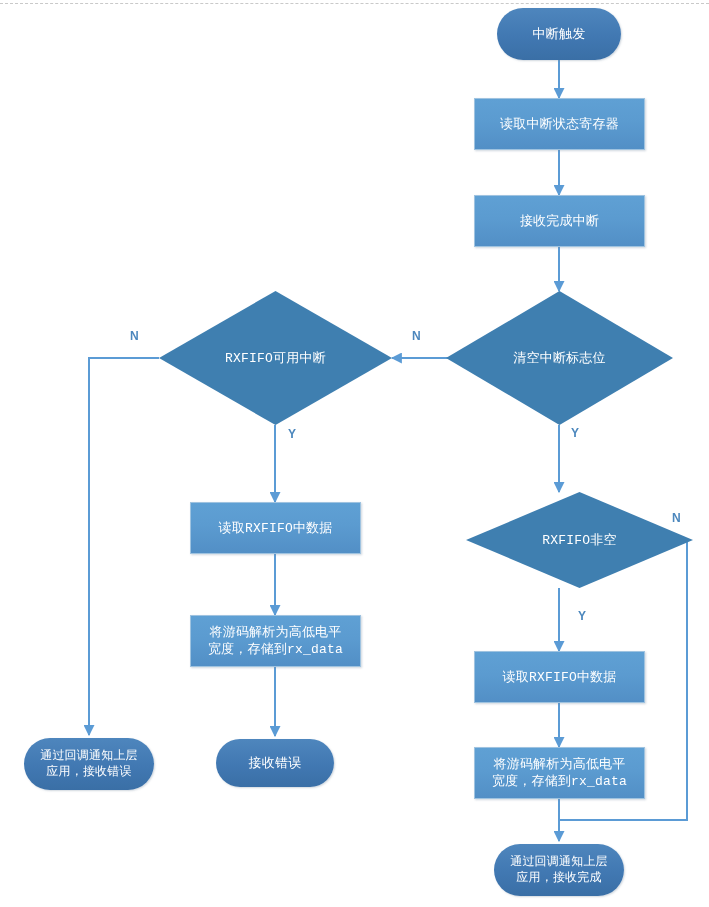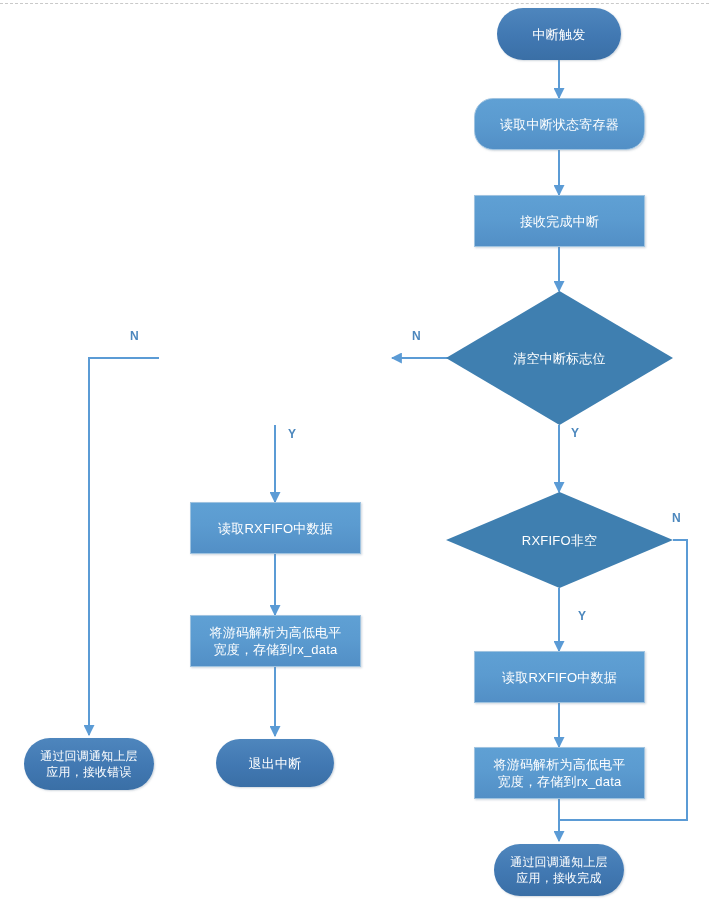--- a/index.html
+++ b/index.html
@@ -40,20 +40,21 @@
     box-sizing: border-box;
     display: flex;
     align-items: center;
     justify-content: center;
     text-align: center;
     color: #ffffff;
     font-size: 13px;
     line-height: 17px;
     letter-spacing: 0.2px;
     z-index: 3;
+    font-family: Liberation Mono, monospace;
   }
 
   .node .lbl {
     display: block;
     white-space: pre-line;
     padding: 0 6px;
   }
 
   
   .proc {
@@ -152,55 +153,61 @@
   <div class="branch-label" style="left:571px; top:427px;">Y</div>
   <div class="branch-label" style="left:130px; top:330px;">N</div>
   <div class="branch-label" style="left:288px; top:428px;">Y</div>
   <div class="branch-label" style="left:672px; top:512px;">N</div>
   <div class="branch-label" style="left:578px; top:610px;">Y</div>
 
   <div class="node term" style="left:497px; top:8px; width:124px; height:52px;">
     <span class="lbl">中断触发</span>
   </div>
 
-  <div class="node proc" style="left:474px; top:98px; width:171px; height:52px;border-radius:19px;">
+  <div class="node proc" style="left:474px; top:98px; width:171px; height:52px;">
     <span class="lbl">读取中断状态寄存器</span>
   </div>
 
   <div class="node proc" style="left:474px; top:195px; width:171px; height:52px;">
     <span class="lbl">接收完成中断</span>
   </div>
 
   <div class="node dec" style="left:446px; top:291px; width:227px; height:134px;">
     <svg viewBox="0 0 227 134" preserveAspectRatio="none">
       <polygon points="113.5,0 227,67 113.5,134 0,67" fill="#3f7fb0"></polygon>
     </svg>
     <span class="lbl">清空中断标志位</span>
   </div>
 
+  <div class="node dec" style="left:159px; top:291px; width:233px; height:134px;">
+    <svg viewBox="0 0 233 134" preserveAspectRatio="none">
+      <polygon points="116.5,0 233,67 116.5,134 0,67" fill="#3f7fb0"></polygon>
+    </svg>
+    <span class="lbl">RXFIFO可用中断</span>
+  </div>
 
   <div class="node proc" style="left:190px; top:502px; width:171px; height:52px;">
     <span class="lbl">读取RXFIFO中数据</span>
   </div>
 
   <div class="node proc" style="left:190px; top:615px; width:171px; height:52px;">
     <span class="lbl">将游码解析为高低电平
 宽度，存储到rx_data</span>
   </div>
 
   <div class="node term" style="left:216px; top:739px; width:118px; height:48px;">
-    <span class="lbl">退出中断</span>
+    <span class="lbl">接收错误</span>
   </div>
 
   <div class="node term" style="left:24px; top:738px; width:130px; height:52px; font-size:12px; line-height:16px;">
     <span class="lbl">通过回调通知上层
 应用，接收错误</span>
   </div>
 
-  <div class="node dec" style="left:446px; top:492px; width:227px; height:96px;">
+  <div class="node dec" style="left:466px; top:492px; width:227px; height:96px;">
     <svg viewBox="0 0 227 96" preserveAspectRatio="none">
       <polygon points="113.5,0 227,48 113.5,96 0,48" fill="#3f7fb0"></polygon>
     </svg>
     <span class="lbl">RXFIFO非空</span>
   </div>
 
   <div class="node proc" style="left:474px; top:651px; width:171px; height:52px;">
     <span class="lbl">读取RXFIFO中数据</span>
   </div>
 

